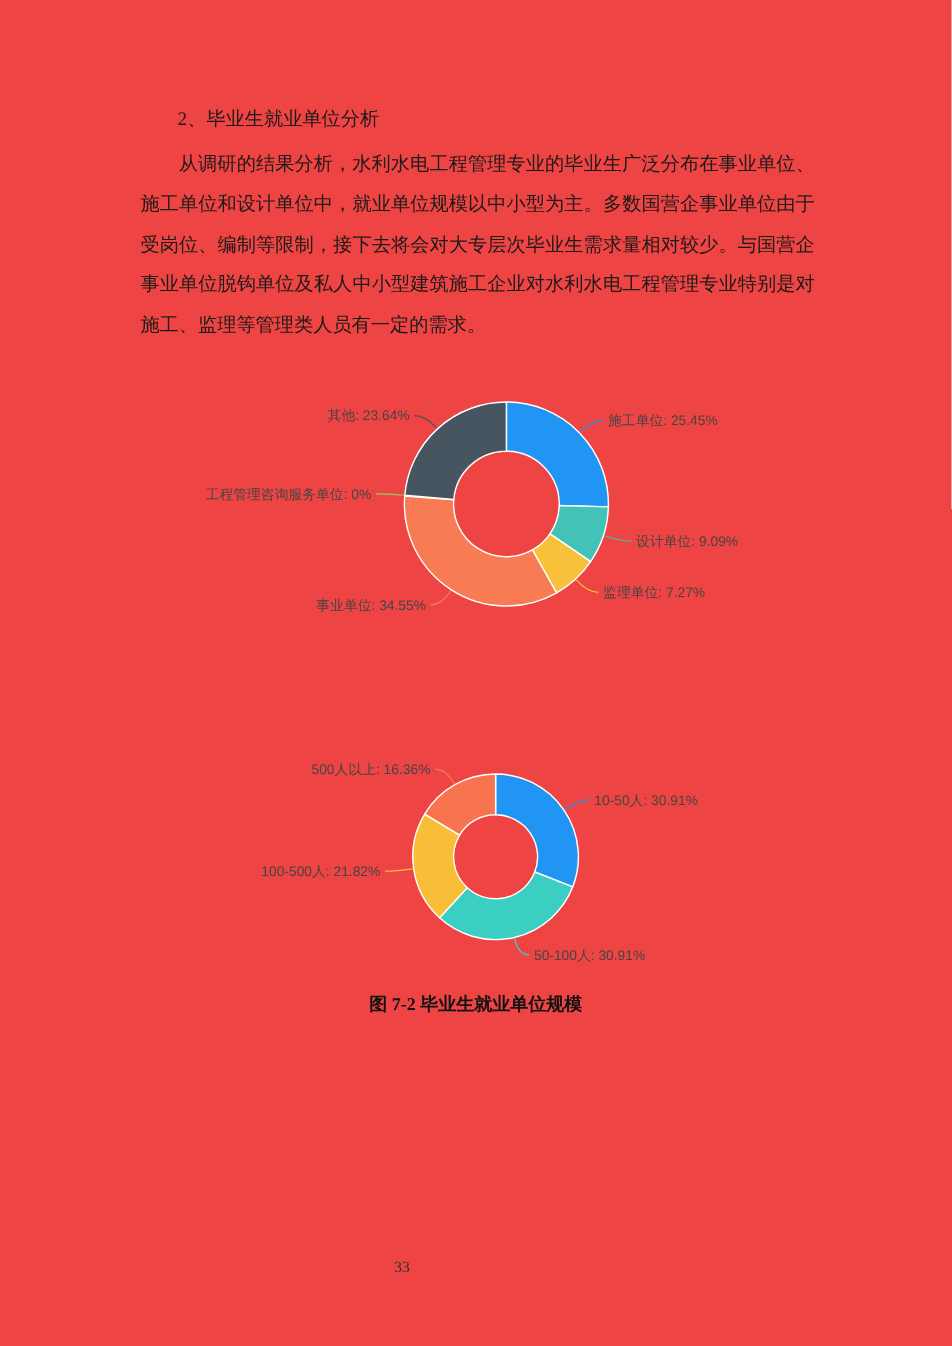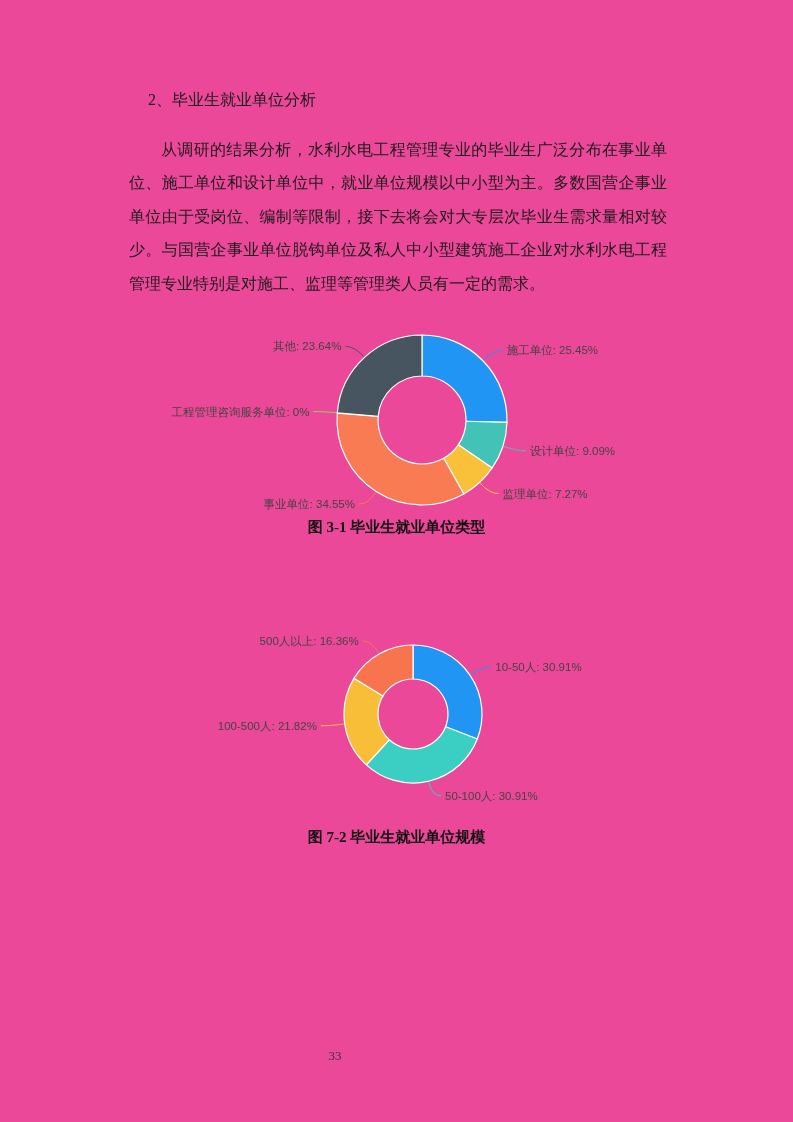--- a/index.html
+++ b/index.html
@@ -1,35 +1,35 @@
 <!DOCTYPE html>
 <html><head>
 <meta charset="utf-8">
 <style>
   html,body{margin:0;padding:0;background:#ffffff;}
   .page{
     position:relative;
     width:793px;height:1122px;
-    background:#ec4899;
+    background:#ef4444;
     font-family:"Liberation Serif", serif;
     color:#1a1a1a;
     overflow:hidden;
   }
   .content{
     position:absolute;
     left:113px;top:83px;width:570px;
   }
   .section-heading{
     font-size:16px;font-weight:normal;
     line-height:33.5px;margin:0 0 0 35px;
   }
   .body-paragraph{
     font-size:16px;line-height:33.5px;
     text-indent:2em;text-align:justify;
-    margin:16px;
+    margin:4px;
   }
   .chart-svg{position:absolute;left:150px;}
   #donut1{top:318px;width:520px;height:200px;}
   #donut2{top:615px;width:520px;height:215px;}
   svg text{
     font-family:"Liberation Sans", sans-serif;
     font-size:11.5px;fill:#444444;
   }
   .figure-caption{
     position:absolute;left:0;width:793px;
@@ -67,21 +67,20 @@
       <path d="M330.2 165.3 Q339.6 175.6 348.6 175.6" fill="none" stroke="#F9C13A" stroke-width="1"></path>
       <text x="352.6" y="179.6" text-anchor="start">监理单位: 7.27%</text>
       <path d="M225.5 174.4 Q218.0 186.1 209.0 186.1" fill="none" stroke="#F87B53" stroke-width="1"></path>
       <text x="205.0" y="190.1" text-anchor="end">事业单位: 34.55%</text>
       <path d="M186.3 94.7 Q172.4 93.5 163.4 93.5" fill="none" stroke="#93CE62" stroke-width="1"></path>
       <text x="159.4" y="97.5" text-anchor="end">工程管理咨询服务单位: 0%</text>
       <path d="M213.8 38.6 Q204.4 28.3 195.4 28.3" fill="none" stroke="#475560" stroke-width="1"></path>
       <text x="191.4" y="32.3" text-anchor="end">其他: 23.64%</text>
     </svg>
 
-  <div id="caption1" class="figure-caption">图 3-1 毕业生就业单位类型</div>
 
   <svg id="donut2" class="chart-svg" viewBox="0 0 520 215">
       <path d="M263.00 30.00 A69 69 0 0 1 327.30 124.04 L295.61 111.70 A35 35 0 0 0 263.00 64.00 Z" fill="#2095F3" stroke="#ffffff" stroke-width="1.2" stroke-linejoin="round"></path>
       <path d="M327.30 124.04 A69 69 0 0 1 216.34 149.83 L239.33 124.78 A35 35 0 0 0 295.61 111.70 Z" fill="#3BCEC3" stroke="#ffffff" stroke-width="1.2" stroke-linejoin="round"></path>
       <path d="M216.34 149.83 A69 69 0 0 1 203.92 63.36 L233.03 80.92 A35 35 0 0 0 239.33 124.78 Z" fill="#F9BE38" stroke="#ffffff" stroke-width="1.2" stroke-linejoin="round"></path>
       <path d="M203.92 63.36 A69 69 0 0 1 263.00 30.00 L263.00 64.00 A35 35 0 0 0 233.03 80.92 Z" fill="#F7744E" stroke="#ffffff" stroke-width="1.2" stroke-linejoin="round"></path>
       <path d="M320.8 59.5 Q332.3 51.6 341.3 51.6" fill="none" stroke="#2095F3" stroke-width="1"></path>
       <text x="345.3" y="55.6" text-anchor="start">10-50人: 30.91%</text>
       <path d="M278.8 167.2 Q282.0 180.8 291.0 180.8" fill="none" stroke="#3BCEC3" stroke-width="1"></path>
       <text x="295.0" y="184.8" text-anchor="start">50-100人: 30.91%</text>

